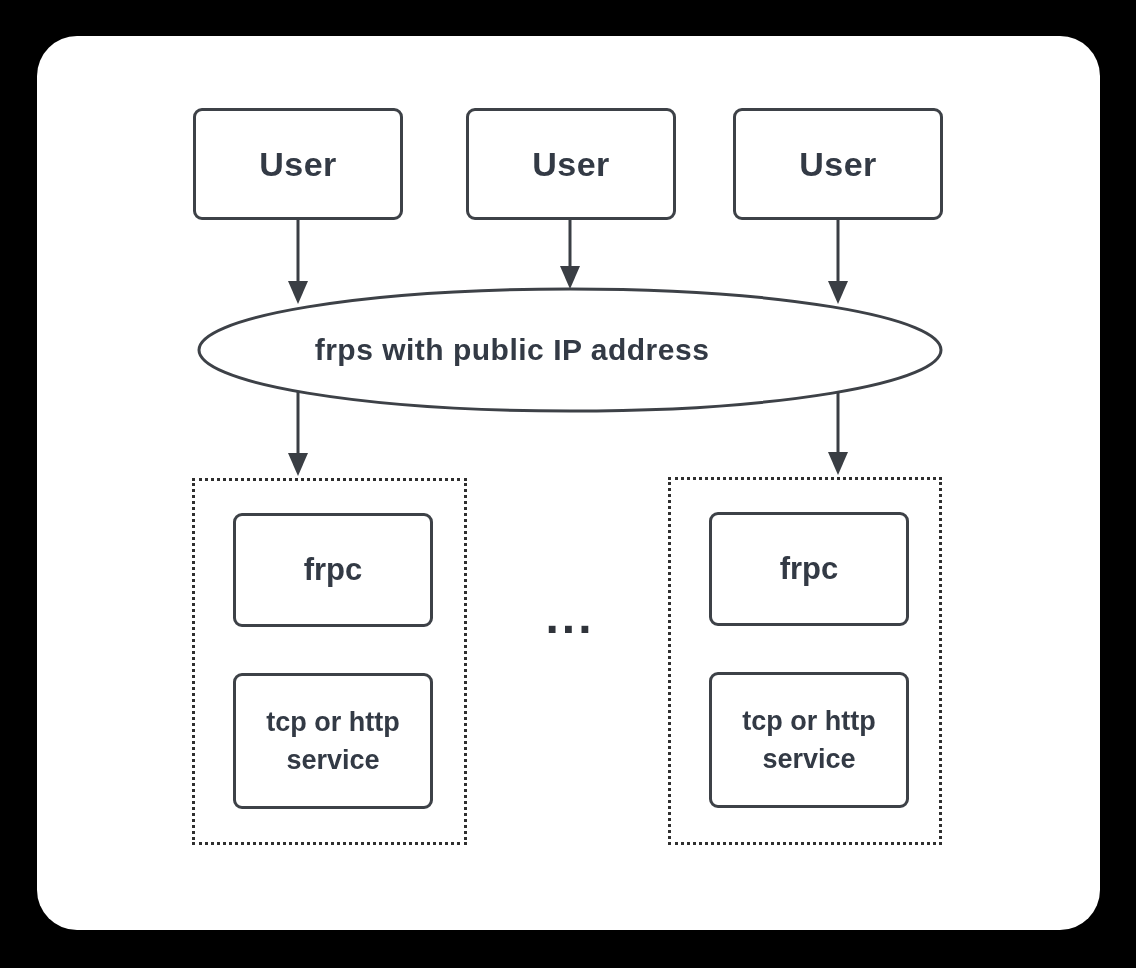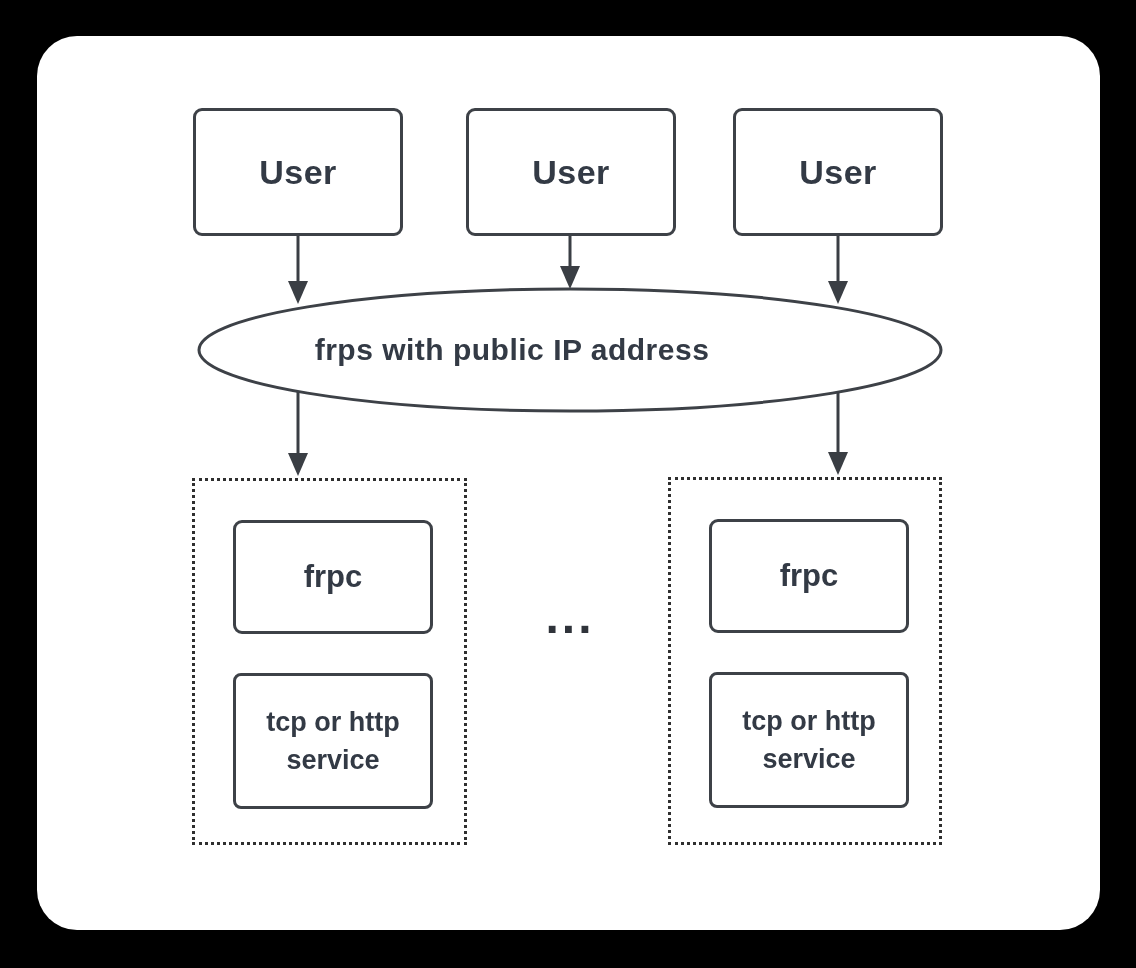--- a/index.html
+++ b/index.html
@@ -36,21 +36,21 @@
     border-radius: 9px;
     display: flex;
     align-items: center;
     justify-content: center;
     text-align: center;
     color: #333a45;
     font-weight: bold;
   }
   .user-node {
     width: 210px;
-    height: 128px;
+    height: 112px;
     top: 108px;
     font-size: 34px;
     letter-spacing: 0.5px;
   }
   .user-1 { left: 193px; }
   .user-2 { left: 466px; }
   .user-3 { left: 733px; }
   .server-label {
     position: absolute;
     left: 200px;
@@ -66,34 +66,33 @@
   .client-group {
     position: absolute;
     box-sizing: border-box;
     border: 3px dotted #2f2f2f;
     background: transparent;
   }
   .group-left  { left: 192px; top: 478px; width: 275px; height: 367px; }
   .group-right { left: 668px; top: 477px; width: 274px; height: 368px; }
   .frpc-node {
     left: 38px;
-    top: 39px;
+    top: 32px;
     width: 200px;
     height: 114px;
     font-size: 31px;
   }
   .service-node {
     left: 38px;
     top: 192px;
     width: 200px;
     height: 136px;
     font-size: 27px;
     line-height: 38px;
     padding: 0 8px;
-    border-radius: 8px;
   }
   .ellipsis {
     position: absolute;
     left: 535px;
     top: 588px;
     width: 70px;
     height: 64px;
     text-align: center;
     font-size: 48px;
     font-weight: bold;

